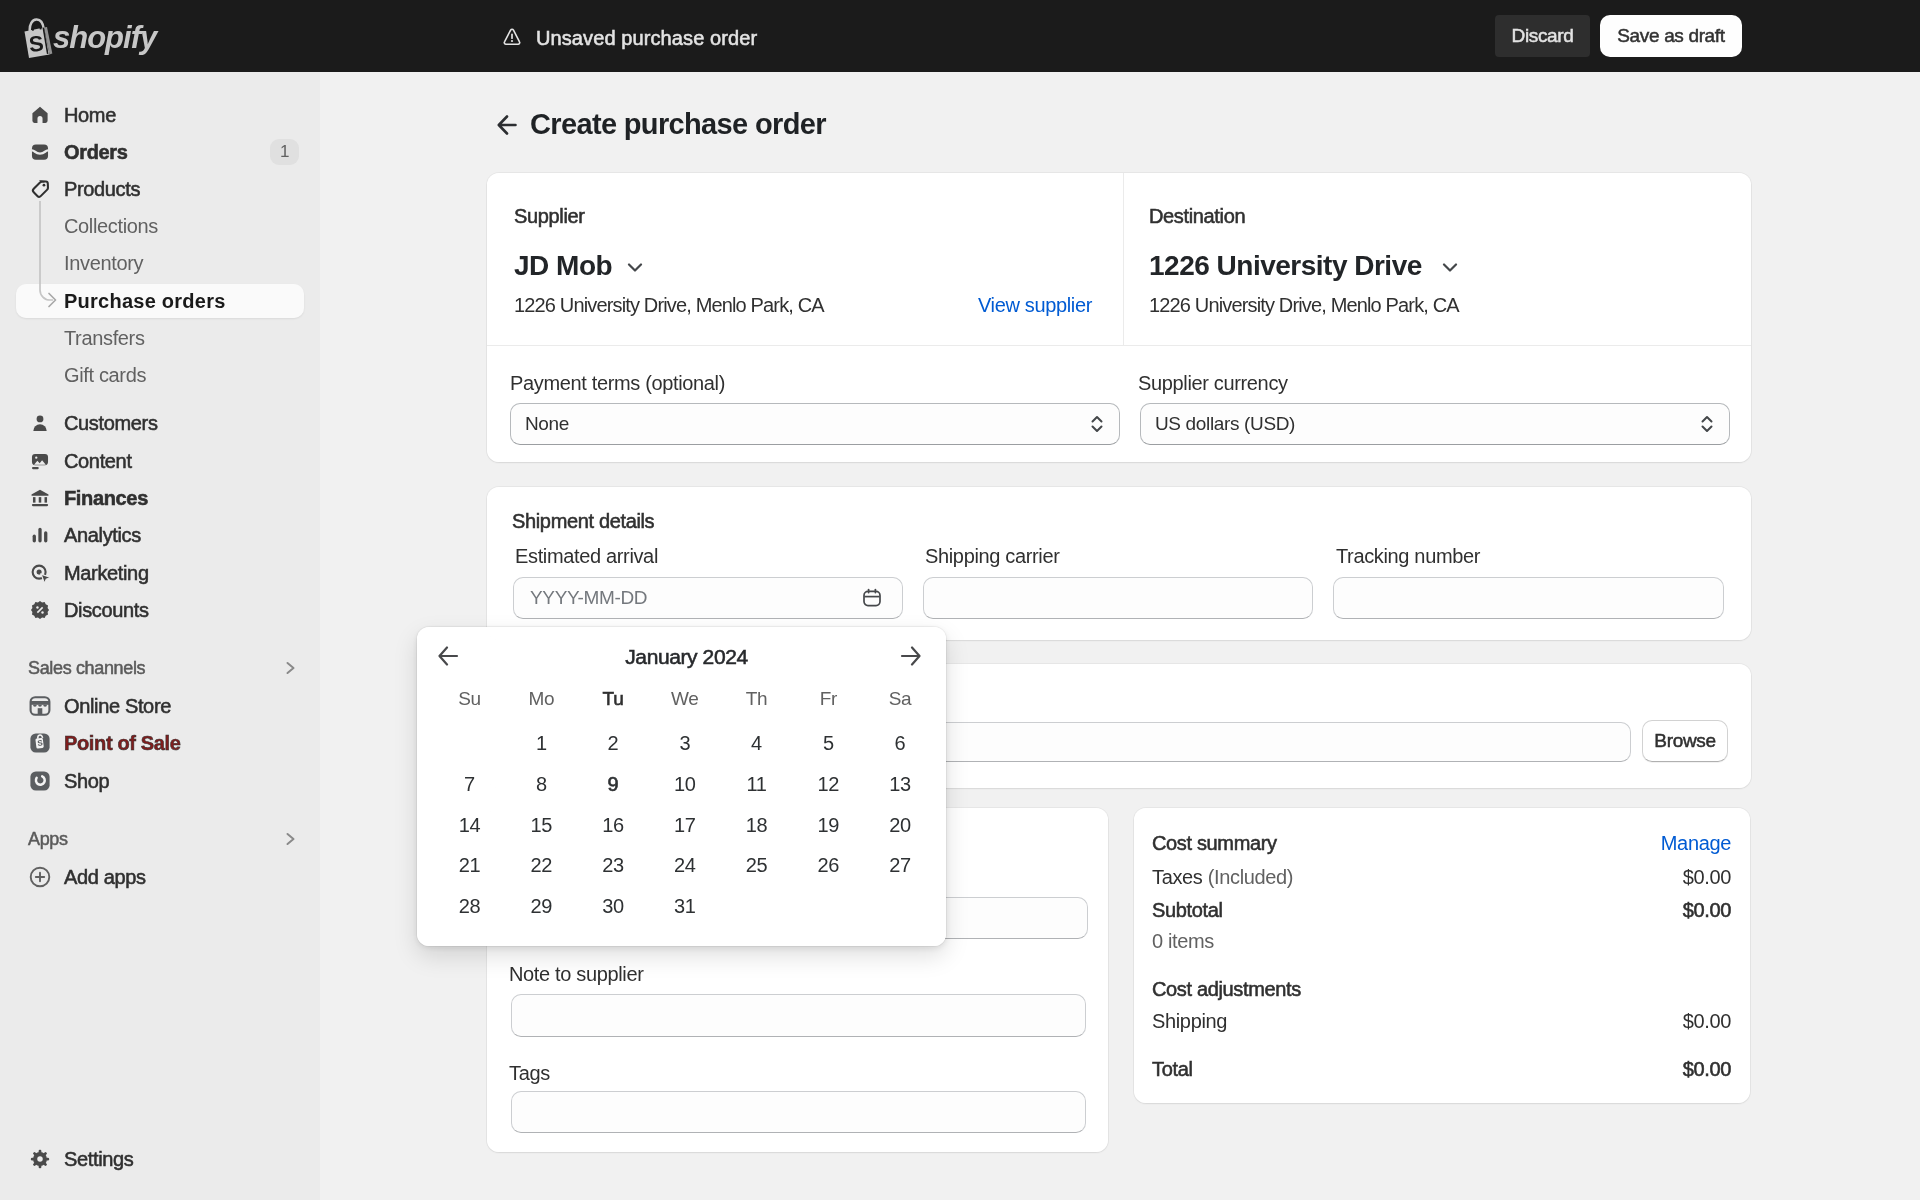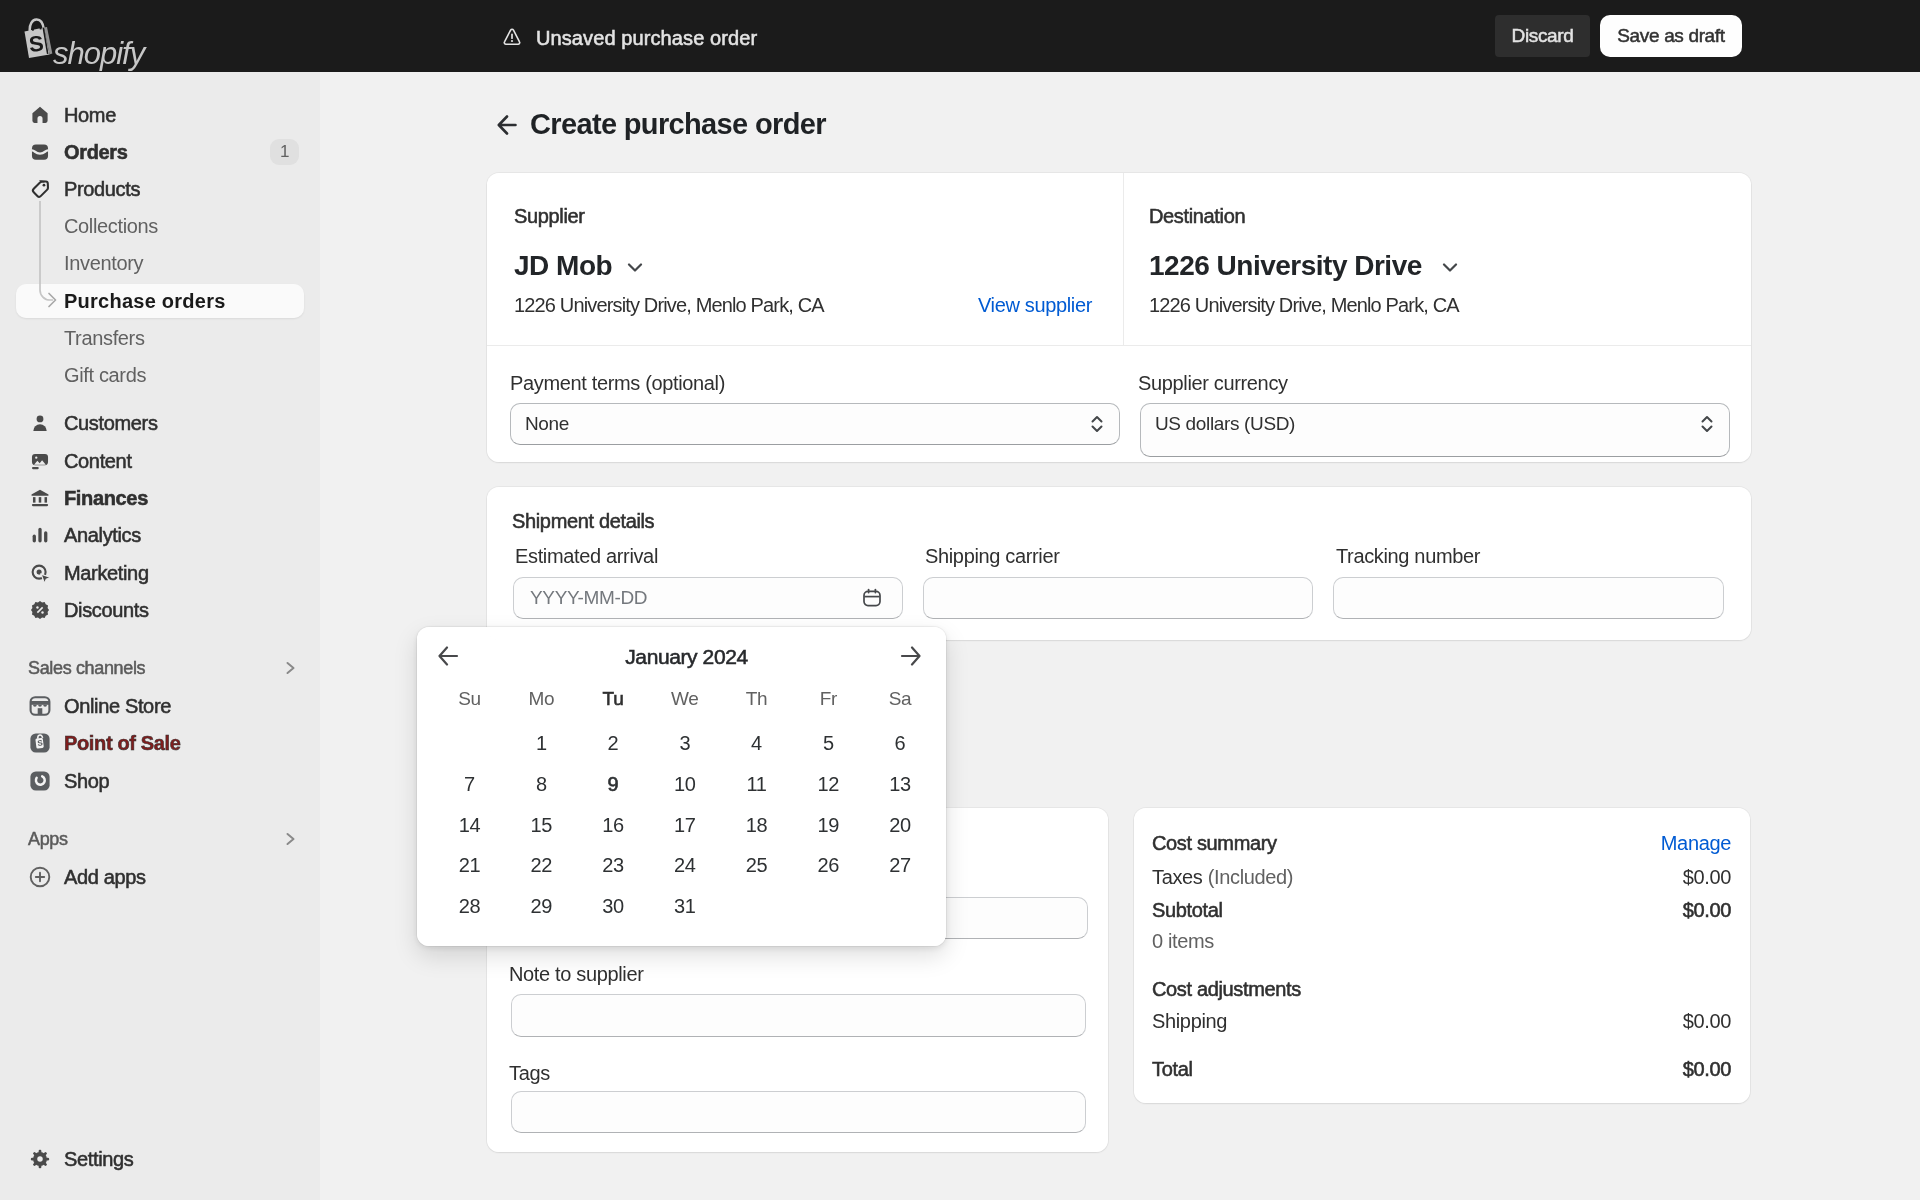--- a/index.html
+++ b/index.html
@@ -28,21 +28,21 @@
 
 <div class="abs" id="topbar" style="left:0;top:0;width:1920px;height:72px;background:rgba(26,26,26,0.995)">
   <svg class="abs" style="left:22px;top:18px" width="34" height="40" viewBox="0 0 34 40">
     <path d="M7.8 13.5 C7.2 6 10.3 1.8 14.3 1.5 C18.2 1.2 21 4.8 21.8 11.2" fill="none" stroke="#c7c7c7" stroke-width="2.5"></path>
     <path d="M2.5 13.5 L22 9.5 L27.5 36.5 L7 40 Z" fill="#c7c7c7"></path>
     <path d="M22 9.5 L25 9.1 L30.3 35.6 L27.5 36.5 Z" fill="#929292"></path>
     <path d="M21.3 9.6 L25.7 35.9" stroke="#1a1a1a" stroke-width="1.6"></path>
     <path d="M11 12.6 C10.6 7.6 12.4 4.9 14.6 4.7 C16.8 4.6 18.3 7.1 18.8 11.4" fill="none" stroke="#1a1a1a" stroke-width="2"></path>
     <text x="7" y="33.5" font-size="22" font-weight="bold" fill="#1a1a1a" transform="rotate(-6 13 27)">S</text>
   </svg>
-  <div class="abs" style="left:53px;top:38px;font-size:31px;line-height:31px;font-weight:400;font-style:italic;letter-spacing:-1px;color:rgba(201,201,201,0.99)">shopify</div>
+  <div class="abs" style="left:53px;top:22px;font-size:31px;line-height:31px;font-weight:700;font-style:italic;letter-spacing:-1px;color:rgba(201,201,201,0.99)">shopify</div>
   <svg class="abs" style="left:502px;top:28px" width="20" height="19" viewBox="0 0 20 19">
     <path d="M8.6 2.1 a1.7 1.7 0 0 1 2.9 0 L17.5 13.8 a1.6 1.6 0 0 1-1.4 2.4 H3.9 a1.6 1.6 0 0 1-1.4-2.4 Z" fill="none" stroke="#e3e3e3" stroke-width="1.6" stroke-linejoin="round"></path>
     <line x1="10" y1="6.4" x2="10" y2="10.2" stroke="#e3e3e3" stroke-width="1.7" stroke-linecap="round"></line>
     <circle cx="10" cy="13" r="1.1" fill="#e3e3e3"></circle>
   </svg>
   <div class="abs" style="left:536px;top:28px;font-size:20px;line-height:20px;font-weight:400;-webkit-text-stroke:0.55px;color:#e3e3e3;letter-spacing:0.1px">Unsaved purchase order</div>
   <div class="abs" style="left:1495px;top:15px;width:95px;height:42px;background:rgba(46,46,46,0.995);border-radius:4px;
     font-size:19px;line-height:42px;font-weight:400;-webkit-text-stroke:0.5px;color:#e3e3e3;text-align:center">Discard</div>
   <div class="abs" style="left:1600px;top:15px;width:142px;height:42px;background:rgba(255,255,255,0.995);border-radius:10px;
     font-size:19px;line-height:42px;font-weight:400;-webkit-text-stroke:0.5px;color:#323232;text-align:center">Save as draft</div>
@@ -189,21 +189,21 @@
   <div class="abs" style="left:662px;top:122px;font-size:20px;line-height:20px;letter-spacing:-0.85px">1226 University Drive, Menlo Park, CA</div>
 
   <div class="lbl" style="left:23px;top:200px">Payment terms (optional)</div>
   <div class="sel" style="left:23px;top:230px;width:610px;height:42px">
     <div class="seltxt" style="line-height:40px">None</div>
     <svg class="abs" style="right:16px;top:11px" width="12" height="18" viewBox="0 0 12 18">
       <path d="M1.5 6.5 L6 2 L10.5 6.5 M1.5 11.5 L6 16 L10.5 11.5" fill="none" stroke="#44474a" stroke-width="2" stroke-linecap="round" stroke-linejoin="round"></path>
     </svg>
   </div>
   <div class="lbl" style="left:651px;top:200px">Supplier currency</div>
-  <div class="sel" style="left:653px;top:230px;width:590px;height:54px">
+  <div class="sel" style="left:653px;top:230px;width:590px;height:42px">
     <div class="seltxt" style="line-height:40px">US dollars (USD)</div>
     <svg class="abs" style="right:16px;top:11px" width="12" height="18" viewBox="0 0 12 18">
       <path d="M1.5 6.5 L6 2 L10.5 6.5 M1.5 11.5 L6 16 L10.5 11.5" fill="none" stroke="#44474a" stroke-width="2" stroke-linecap="round" stroke-linejoin="round"></path>
     </svg>
   </div>
 </div>
 
 <div class="card" style="left:487px;top:487px;width:1264px;height:153px">
   <div class="abs sem" style="left:25px;top:24px;font-size:20px;line-height:20px">Shipment details</div>
   <div class="lbl" style="left:28px;top:59px">Estimated arrival</div>
@@ -215,20 +215,25 @@
       <rect x="2" y="3.4" width="16" height="14.2" rx="4" fill="none" stroke="#46484b" stroke-width="1.7"></rect>
       <line x1="2.4" y1="8.6" x2="17.6" y2="8.6" stroke="#46484b" stroke-width="1.7"></line>
       <line x1="6.6" y1="1.6" x2="6.6" y2="4.6" stroke="#46484b" stroke-width="1.7" stroke-linecap="round"></line>
       <line x1="13.4" y1="1.6" x2="13.4" y2="4.6" stroke="#46484b" stroke-width="1.7" stroke-linecap="round"></line>
     </svg>
   </div>
   <div class="inp" style="left:436px;top:90px;width:390px;height:42px"></div>
   <div class="inp" style="left:846px;top:90px;width:391px;height:42px"></div>
 </div>
 
+<div class="card" style="left:487px;top:664px;width:1264px;height:124px">
+  <div class="inp" style="left:26px;top:58px;width:1118px;height:40px"></div>
+  <div class="abs" style="left:1155px;top:56px;width:86px;height:42px;background:rgba(255,255,255,0.995);border:1px solid #d2d2d2;border-bottom-color:#b0b0b0;border-radius:10px;box-shadow:0 1px 0 rgba(0,0,0,.05);
+     font-size:19px;line-height:40px;font-weight:400;-webkit-text-stroke:0.5px;text-align:center;color:#303030">Browse</div>
+</div>
 
 <div class="card" style="left:487px;top:808px;width:621px;height:344px">
   <div class="inp" style="left:26px;top:89px;width:575px;height:42px"></div>
   <div class="lbl" style="left:22px;top:156px">Note to supplier</div>
   <div class="inp" style="left:24px;top:186px;width:575px;height:43px"></div>
   <div class="lbl" style="left:22px;top:255px">Tags</div>
   <div class="inp" style="left:24px;top:283px;width:575px;height:42px"></div>
 </div>
 
 <div class="card" style="left:1134px;top:808px;width:616px;height:295px">

